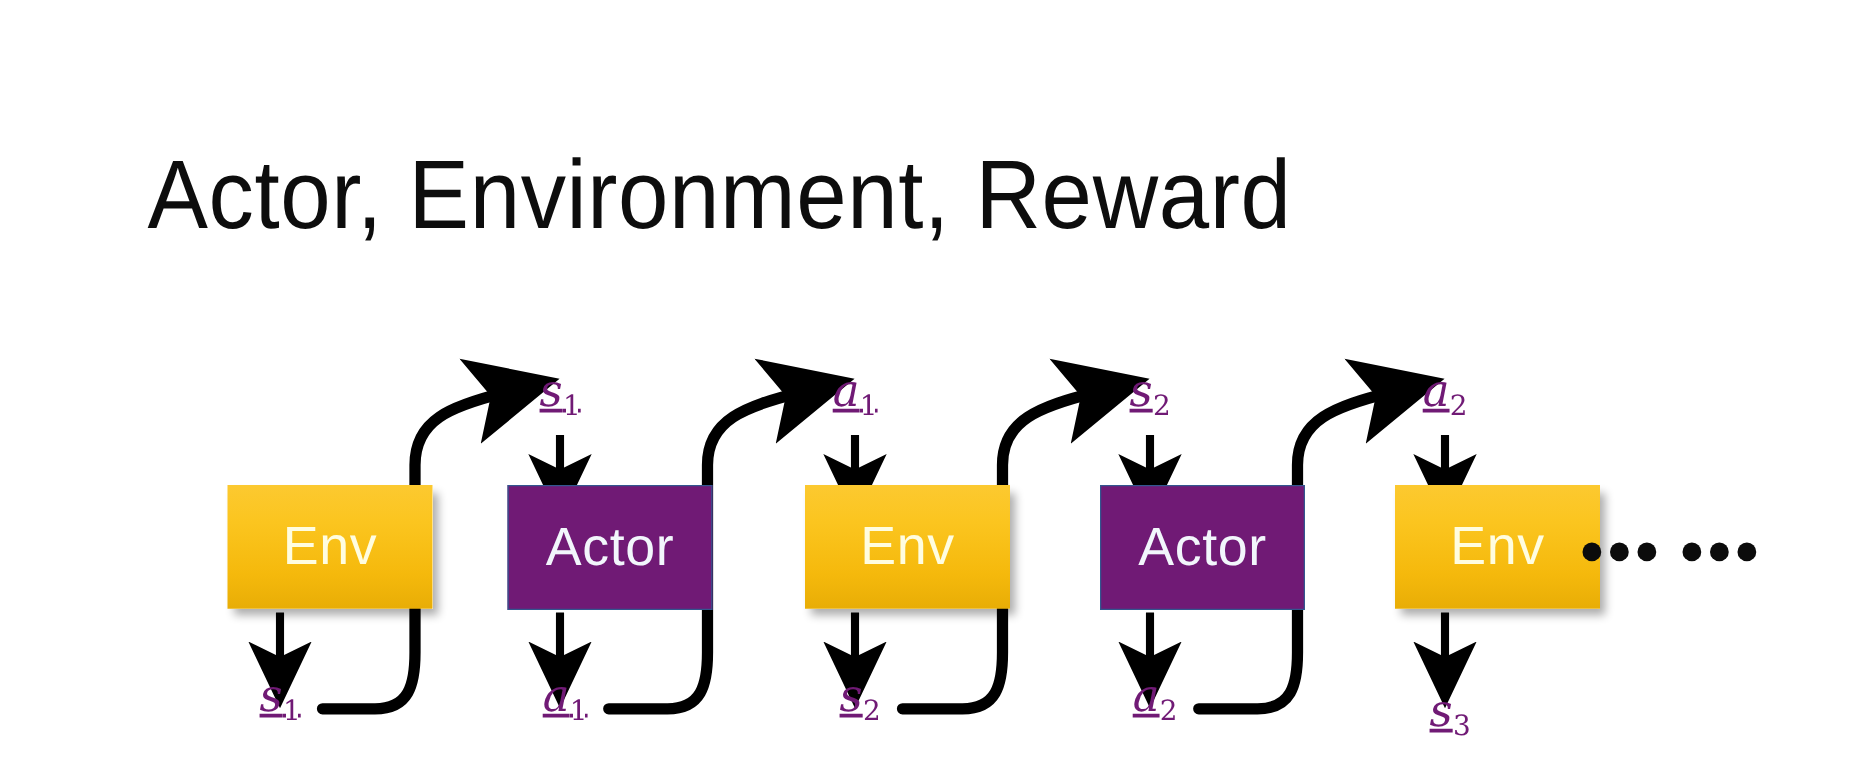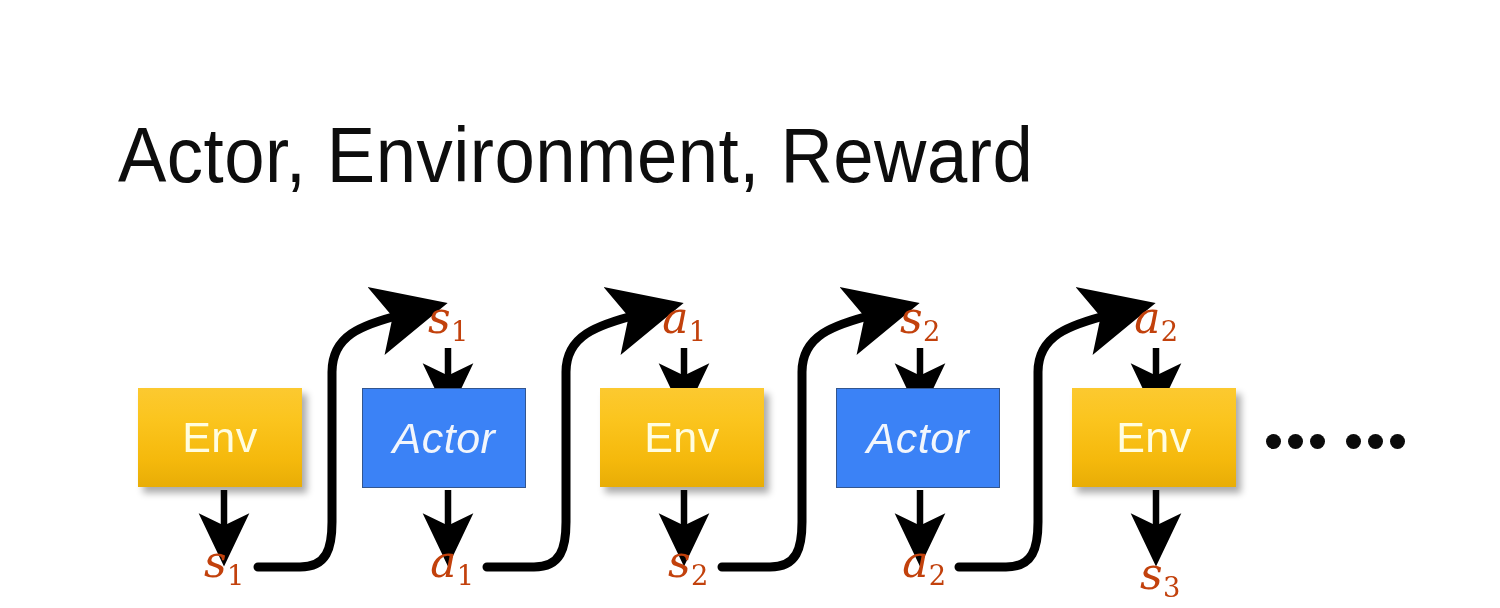--- a/index.html
+++ b/index.html
@@ -31,44 +31,45 @@
   .node{
     position:absolute;
     display:flex;
     align-items:center;
     justify-content:center;
     box-sizing:border-box;
     font-size:43px;
     font-weight:400;
     letter-spacing:0.5px;
     line-height:1;
+    margin-left:44px;
   }
   .node-env{
     background:linear-gradient(180deg,#fcc930 0%,#fbc51f 30%,#f5b90c 72%,#e8ad06 100%);
     color:#fffde0;
     box-shadow:5px 6px 7px rgba(0,0,0,0.33);
     border:none;
   }
   .node-actor{
-    background:#3b82f6;
+    background:#701a75;
     color:#f2f6fc;
     border:1.5px solid #33568f;
     box-shadow:none;
-    font-style:italic;
   }
 
   
   .mlabel{
     position:absolute;
     font-family:"DejaVu Serif", serif;
-    font-size:44px;
-    color:#c2410c;
+    font-size:36px;
+    color:#701a75;
     white-space:nowrap;
     transform:translateX(-50%);
     line-height:1;
+    text-decoration:underline;
   }
   .mlabel i{font-style:italic;font-family:"DejaVu Serif",serif;}
   .mlabel sub{
     font-style:normal;
     font-size:0.62em;
     vertical-align:baseline;
     position:relative;
     top:0.30em;
     left:0.01em;
     font-family:"DejaVu Serif",serif;

